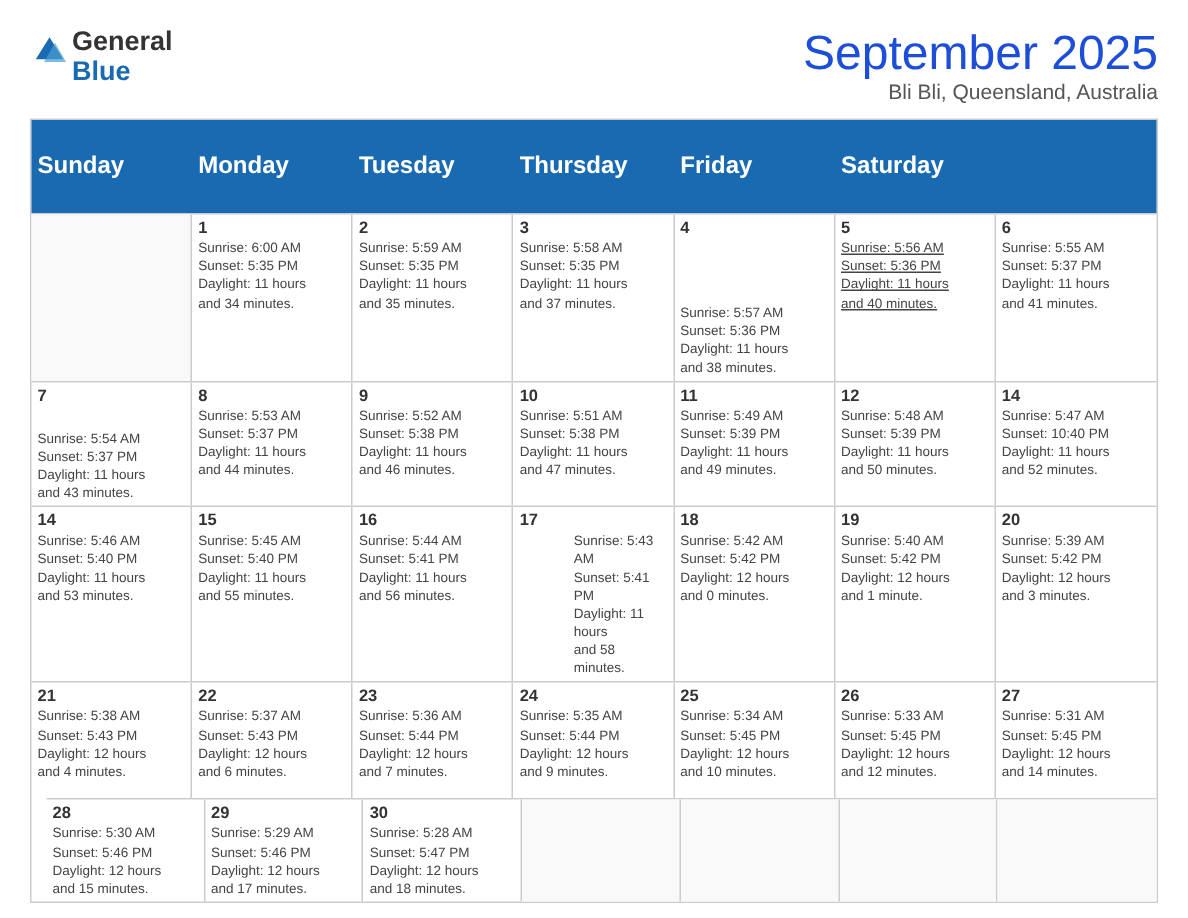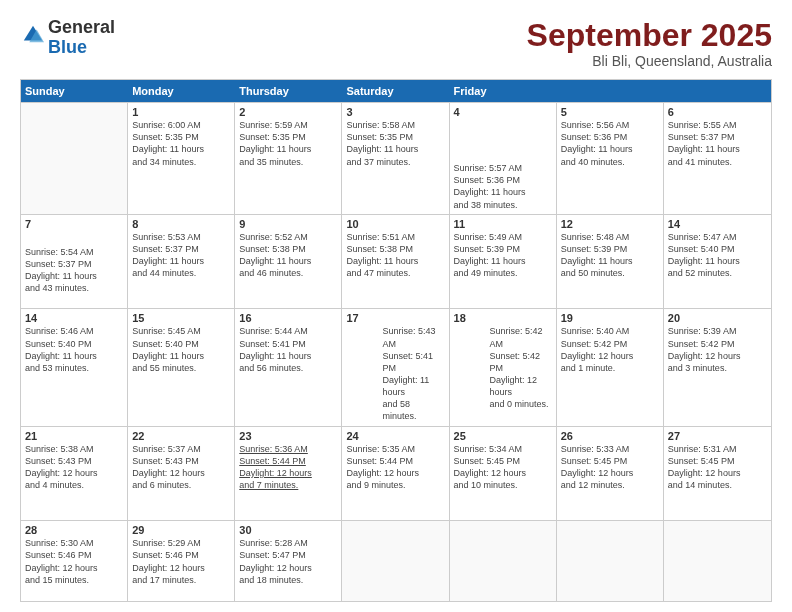--- a/index.html
+++ b/index.html
@@ -38,44 +38,44 @@
       width: 22px;
       height: 22px;
       margin-left: 2px;
       margin-top: -2px;
     }
     .title-block {
       text-align: right;
     }
     .month-title {
       font-size: 32px;
-      font-weight: bold;
-      color: #7f1d1d;
+      font-weight: normal;
+      color: #1d4ed8;
       line-height: 1.1;
     }
     .location {
       font-size: 14px;
       color: #555;
     }
     .calendar {
       flex: 1;
       display: flex;
       flex-direction: column;
       border: 1px solid #ccc;
     }
     .cal-header {
       display: grid;
       grid-template-columns: repeat(7, 1fr);
       background: #1a6ab1;
     }
     .cal-header-cell {
       color: #fff;
-      font-size: 11px;
+      font-size: 16px;
       font-weight: bold;
-      padding: 5px 4px;
+      padding: 22px 4px;
       text-align: left;
     }
     .cal-body {
       flex: 1;
       display: flex;
       flex-direction: column;
     }
     .cal-row {
       display: grid;
       grid-template-columns: repeat(7, 1fr);
@@ -98,20 +98,21 @@
       color: #333;
       margin-bottom: 1px;
     }
     .cell-text {
       font-size: 9px;
       line-height: 1.35;
       color: #444;
     }
     .last-row {
       flex: 0.85;
+      margin-left: 10px;
     }
   </style>
 </head>
 <body>
 
 <div class="page">
   <div class="header">
     <div class="logo">
       <div>
         <svg class="logo-icon" viewBox="0 0 24 24">
@@ -129,23 +130,24 @@
     <div class="title-block">
       <div class="month-title">September 2025</div>
       <div class="location">Bli Bli, Queensland, Australia</div>
     </div>
   </div>
 
   <div class="calendar">
     <div class="cal-header">
     <div class="cal-header-cell">Sunday</div>
         <div class="cal-header-cell">Monday</div>
+        <div class="cal-header-cell">Tuesday</div>
         <div class="cal-header-cell">Thursday</div>
+        <div class="cal-header-cell">Friday</div>
         <div class="cal-header-cell">Saturday</div>
-        <div class="cal-header-cell">Friday</div>
       </div>
     <div class="cal-body">
     <div class="cal-row">
           <div class="cal-cell empty"></div>
           <div class="cal-cell">
             <div class="day-num">1</div>
             <div class="cell-text" style="white-space: pre-line;">Sunrise: 6:00 AM
 Sunset: 5:35 PM
 Daylight: 11 hours
 and 34 minutes.</div>
@@ -166,21 +168,21 @@
           </div>
           <div class="cal-cell">
             <div class="day-num">4</div>
             <div class="cell-text" style="white-space: pre-line; margin-top: 44px;">Sunrise: 5:57 AM
 Sunset: 5:36 PM
 Daylight: 11 hours
 and 38 minutes.</div>
           </div>
           <div class="cal-cell">
             <div class="day-num">5</div>
-            <div class="cell-text" style="white-space: pre-line;">Sunrise: 5:56 AM
+            <div class="cell-text" style="white-space: pre-line; text-decoration: underline;">Sunrise: 5:56 AM
 Sunset: 5:36 PM
 Daylight: 11 hours
 and 40 minutes.</div>
           </div>
           <div class="cal-cell">
             <div class="day-num">6</div>
             <div class="cell-text" style="white-space: pre-line;">Sunrise: 5:55 AM
 Sunset: 5:37 PM
 Daylight: 11 hours
 and 41 minutes.</div>
@@ -225,21 +227,21 @@
           <div class="cal-cell">
             <div class="day-num">12</div>
             <div class="cell-text" style="white-space: pre-line;">Sunrise: 5:48 AM
 Sunset: 5:39 PM
 Daylight: 11 hours
 and 50 minutes.</div>
           </div>
           <div class="cal-cell">
             <div class="day-num">14</div>
             <div class="cell-text" style="white-space: pre-line;">Sunrise: 5:47 AM
-Sunset: 5:40 PM
+Sunset: 10:40 PM
 Daylight: 11 hours
 and 52 minutes.</div>
           </div>
         </div>
         <div class="cal-row">
           <div class="cal-cell">
             <div class="day-num">14</div>
             <div class="cell-text" style="white-space: pre-line;">Sunrise: 5:46 AM
 Sunset: 5:40 PM
 Daylight: 11 hours
@@ -261,21 +263,21 @@
           </div>
           <div class="cal-cell">
             <div class="day-num">17</div>
             <div class="cell-text" style="white-space: pre-line; margin-left: 36px;">Sunrise: 5:43 AM
 Sunset: 5:41 PM
 Daylight: 11 hours
 and 58 minutes.</div>
           </div>
           <div class="cal-cell">
             <div class="day-num">18</div>
-            <div class="cell-text" style="white-space: pre-line; margin-left: 36px;">Sunrise: 5:42 AM
+            <div class="cell-text" style="white-space: pre-line;">Sunrise: 5:42 AM
 Sunset: 5:42 PM
 Daylight: 12 hours
 and 0 minutes.</div>
           </div>
           <div class="cal-cell">
             <div class="day-num">19</div>
             <div class="cell-text" style="white-space: pre-line;">Sunrise: 5:40 AM
 Sunset: 5:42 PM
 Daylight: 12 hours
 and 1 minute.</div>
@@ -298,21 +300,21 @@
           </div>
           <div class="cal-cell">
             <div class="day-num">22</div>
             <div class="cell-text" style="white-space: pre-line;">Sunrise: 5:37 AM
 Sunset: 5:43 PM
 Daylight: 12 hours
 and 6 minutes.</div>
           </div>
           <div class="cal-cell">
             <div class="day-num">23</div>
-            <div class="cell-text" style="white-space: pre-line; text-decoration: underline;">Sunrise: 5:36 AM
+            <div class="cell-text" style="white-space: pre-line;">Sunrise: 5:36 AM
 Sunset: 5:44 PM
 Daylight: 12 hours
 and 7 minutes.</div>
           </div>
           <div class="cal-cell">
             <div class="day-num">24</div>
             <div class="cell-text" style="white-space: pre-line;">Sunrise: 5:35 AM
 Sunset: 5:44 PM
 Daylight: 12 hours
 and 9 minutes.</div>

